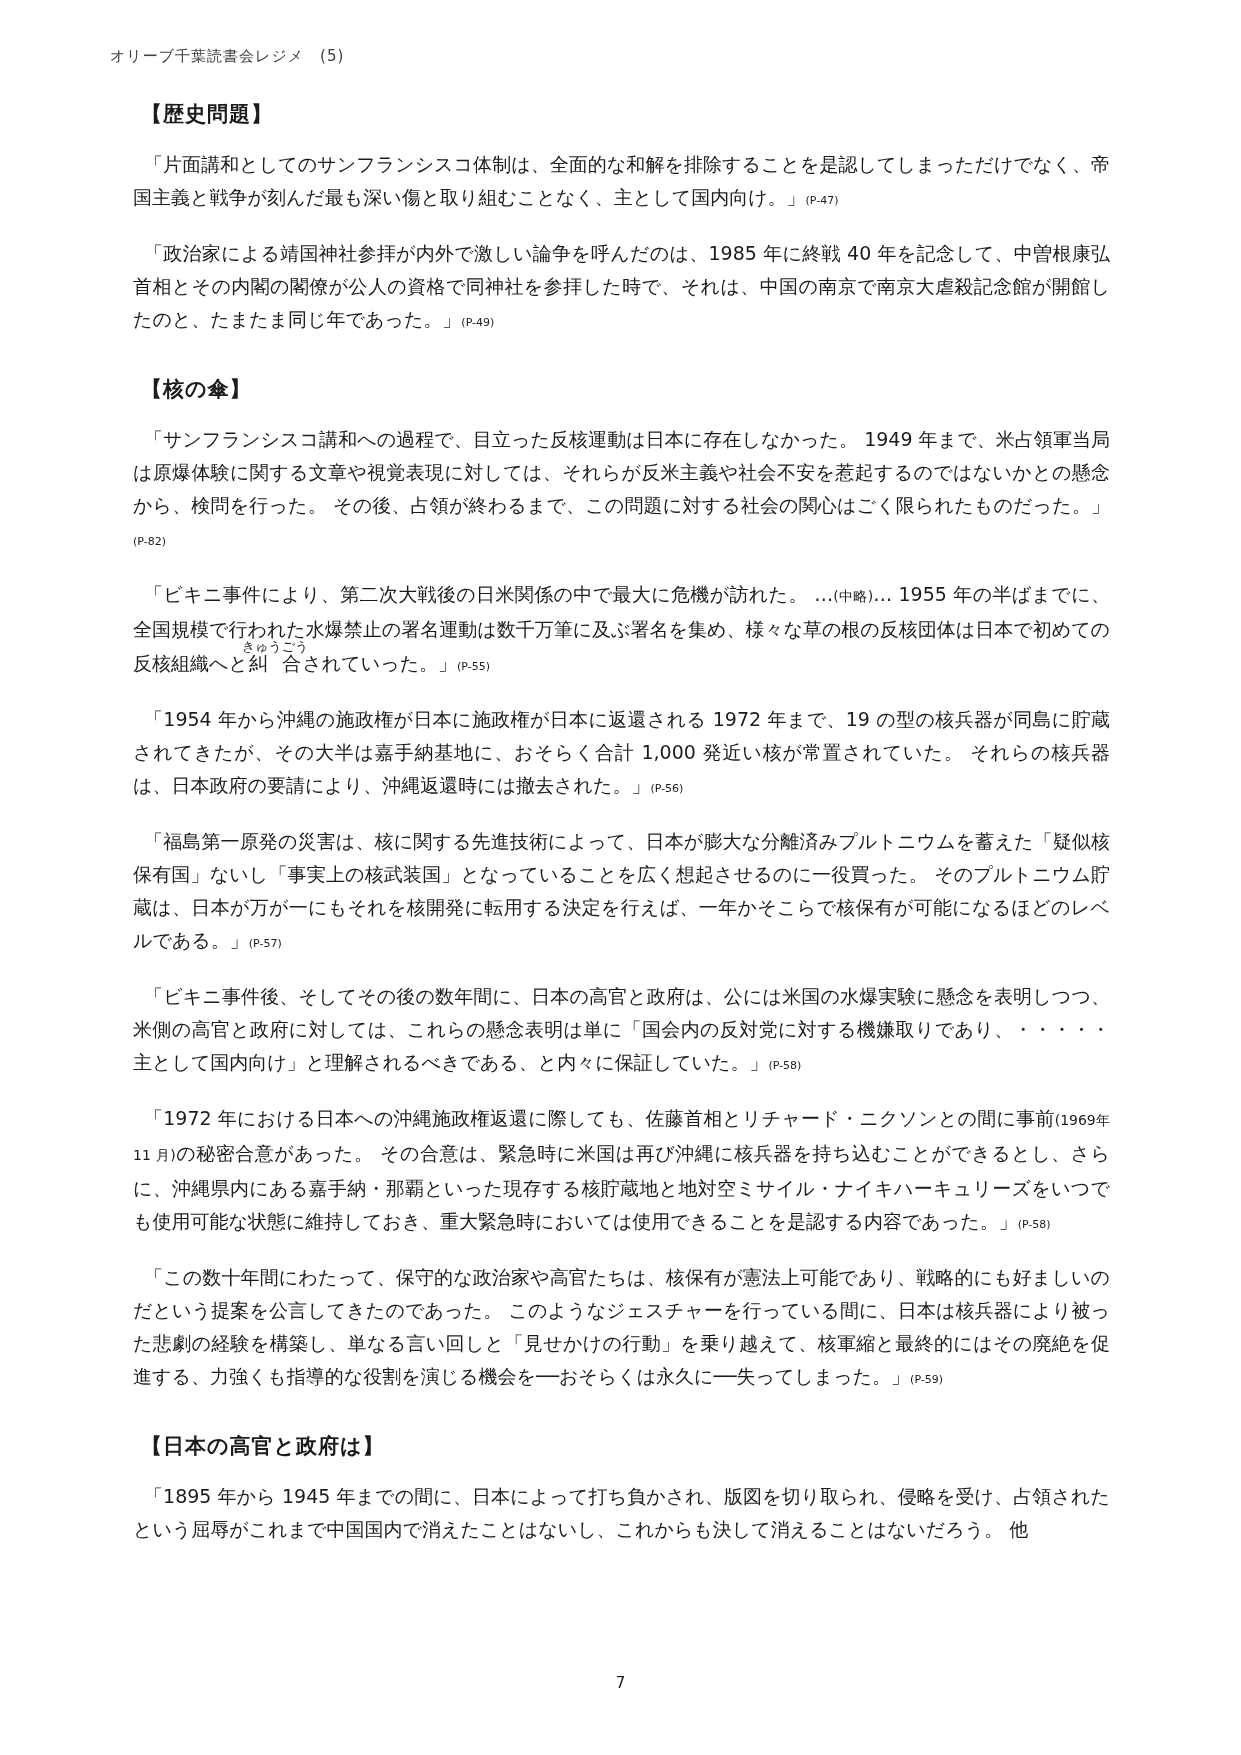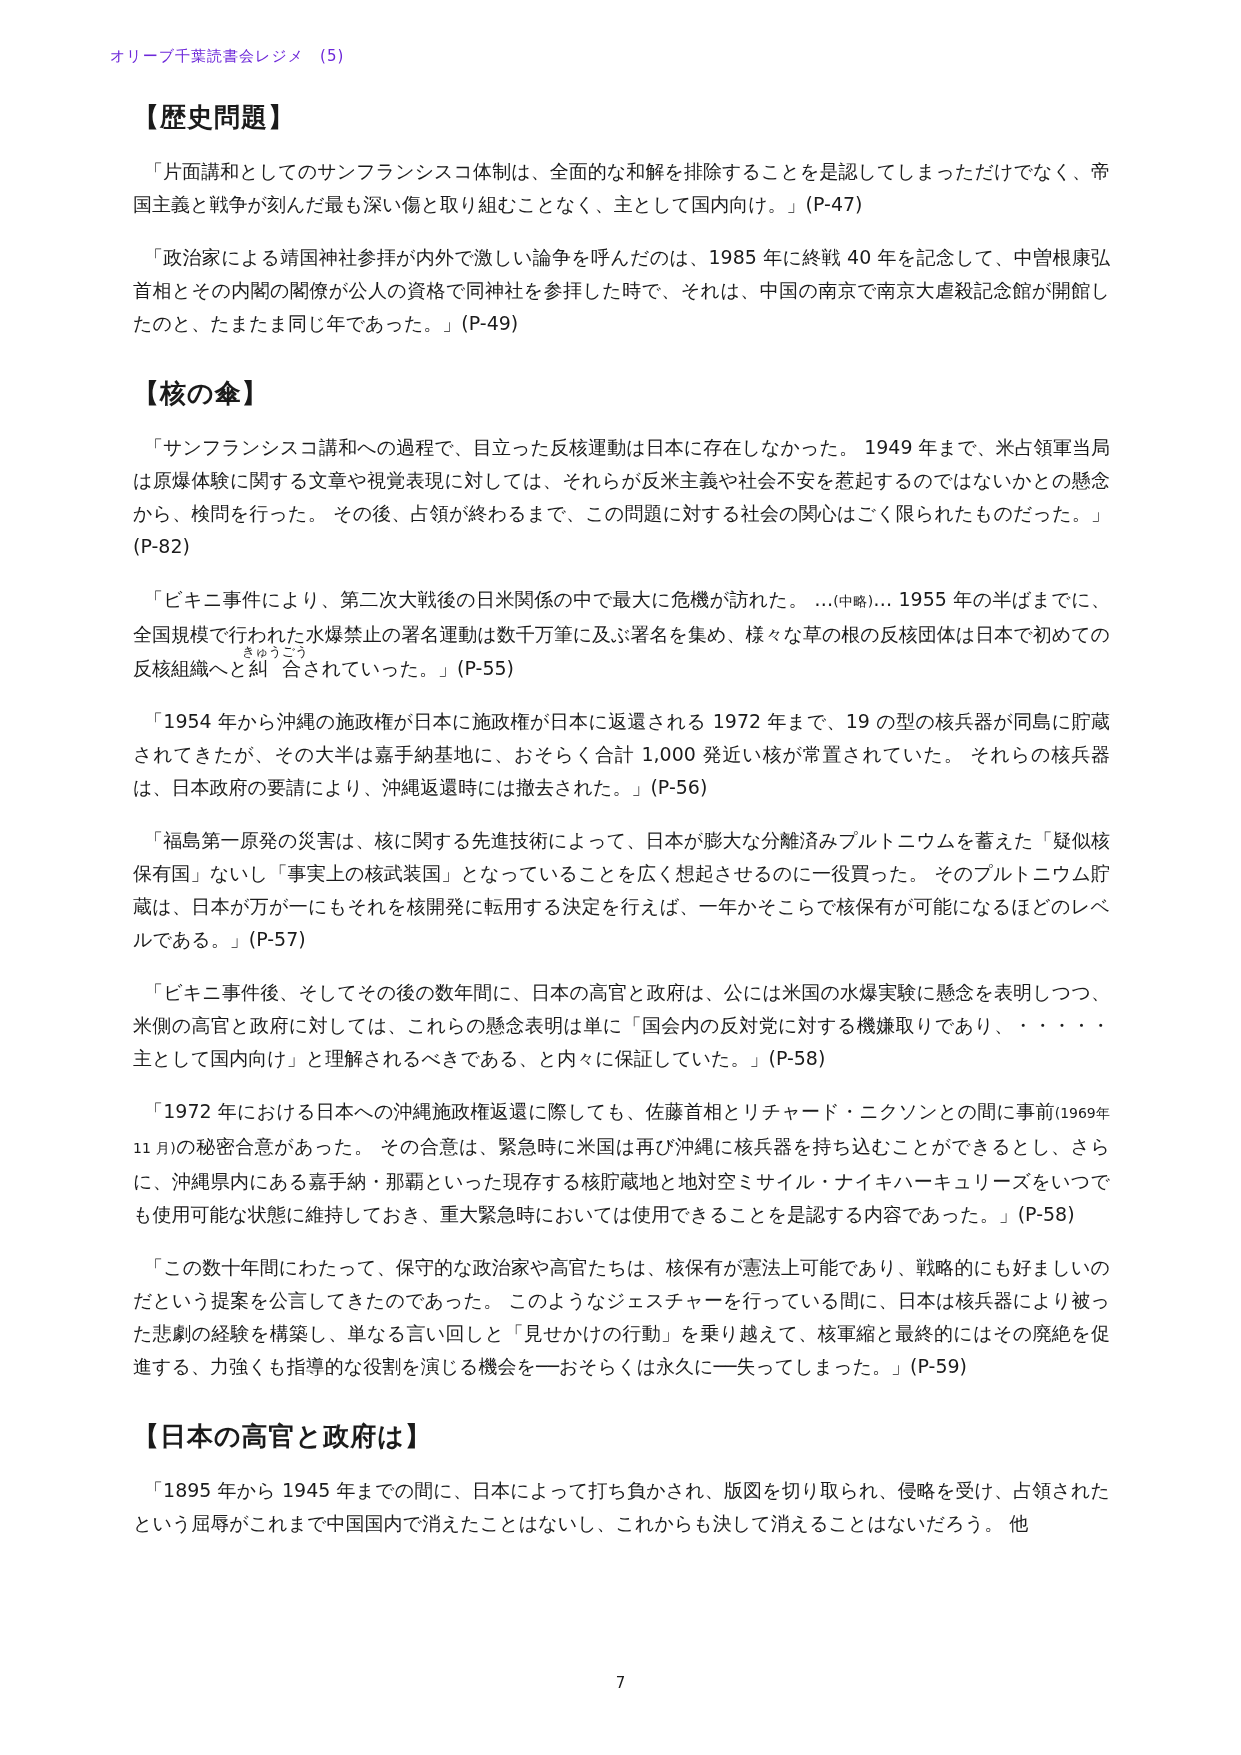--- a/index.html
+++ b/index.html
@@ -11,44 +11,44 @@
     font-family: "DejaVu Sans", sans-serif;
     color: #1b1b1b;
     overflow: hidden;
   }
   .header {
     position: absolute;
     top: 47px;
     left: 110px;
     font-size: 15px;
     letter-spacing: 1px;
-    color: #6d28d9;
+    color: #404040;
   }
   .content {
     position: absolute;
     top: 92px;
     left: 133px;
     width: 977px;
   }
   .heading {
     font-weight: bold;
-    font-size: 26px;
-    margin: 36px 0 6px 0;
+    font-size: 21px;
+    margin: 36px 0 6px 8px;
     letter-spacing: 1px;
     font-family: Liberation Serif, serif;
   }
   .heading.first { margin-top: 8px; }
   .para {
     font-size: 19px;
     line-height: 33px;
     text-align: justify;
     margin: 20px 0 0 0;
     text-indent: 11px;
   }
-  .pageref { font-size: 19px; }
+  .pageref { font-size: 11px; }
   .small   { font-size: 14px; }
   ruby rt  { font-size: 13px; letter-spacing: 0; }
   .footer {
     position: absolute;
     top: 1674px;
     left: 0;
     width: 100%;
     text-align: center;
     font-size: 15px;
     color: #1b1b1b;

